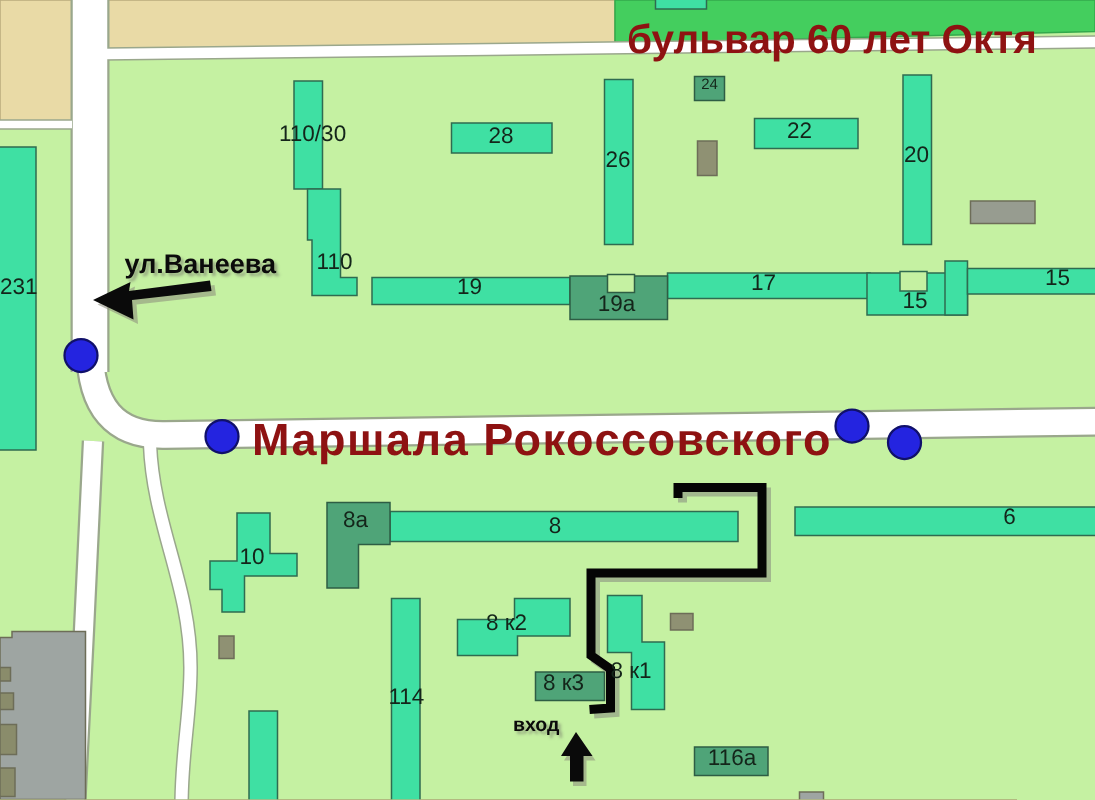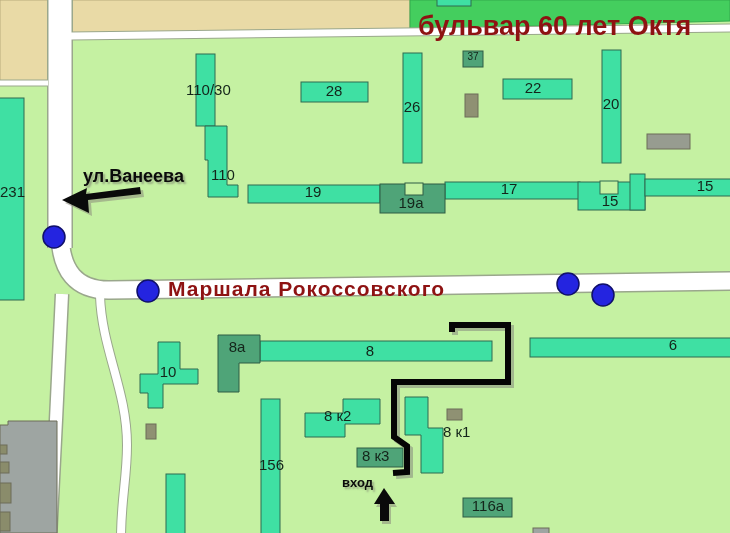--- a/index.html
+++ b/index.html
@@ -111,41 +111,41 @@
       <circle cx="54" cy="237" r="11"></circle>
       <circle cx="148" cy="291" r="11"></circle>
       <circle cx="568" cy="284" r="11"></circle>
       <circle cx="603" cy="295" r="11"></circle>
     </g>
   </svg>
 
   <div class="labels">
 
     <div class="street-red" style="left:418px;top:11px;font-size:27px;">бульвар 60 лет Октя</div>
-    <div class="street-red" style="left:168px;top:277px;font-size:21px;letter-spacing:1px;">Маршала Рокоссовского</div>
+    <div class="street-red" style="left:168px;top:277px;font-size:30px;letter-spacing:1px;">Маршала Рокоссовского</div>
     <div class="black-label" style="left:83px;top:166px;font-size:18px;">ул.Ванеева</div>
     <div class="black-label" style="left:342px;top:475px;font-size:13px;">вход</div>
 
     <div class="blabel center" style="left:0px;top:186px;width:20px;">231</div>
     <div class="blabel" style="left:186px;top:84px;">110/30</div>
     <div class="blabel center" style="left:209px;top:169px;width:28px;">110</div>
     <div class="blabel center" style="left:322px;top:85px;width:24px;">28</div>
     <div class="blabel center" style="left:402px;top:101px;width:20px;">26</div>
-    <div class="blabel center" style="left:463px;top:51px;width:20px;font-size:10px;">37</div>
+    <div class="blabel center" style="left:463px;top:51px;width:20px;font-size:10px;">24</div>
     <div class="blabel center" style="left:520px;top:82px;width:26px;">22</div>
     <div class="blabel center" style="left:600px;top:98px;width:22px;text-align:center;">20</div>
     <div class="blabel center" style="left:301px;top:186px;width:24px;">19</div>
     <div class="blabel center" style="left:395px;top:197px;width:32px;">19а</div>
     <div class="blabel center" style="left:497px;top:183px;width:24px;">17</div>
     <div class="blabel center" style="left:597px;top:195px;width:26px;">15</div>
     <div class="blabel center" style="left:693px;top:180px;width:24px;">15</div>
     <div class="blabel center" style="left:225px;top:341px;width:24px;">8а</div>
     <div class="blabel center" style="left:362px;top:345px;width:16px;">8</div>
     <div class="blabel center" style="left:665px;top:339px;width:16px;">6</div>
     <div class="blabel center" style="left:156px;top:366px;width:24px;">10</div>
     <div class="blabel" style="left:324px;top:410px;">8 к2</div>
-    <div class="blabel" style="left:407px;top:426px;margin-left:36px;">8 к1</div>
+    <div class="blabel" style="left:407px;top:442px;">8 к1</div>
     <div class="blabel" style="left:362px;top:450px;">8 к3</div>
-    <div class="blabel" style="left:259px;top:459px;">156</div>
+    <div class="blabel" style="left:259px;top:459px;">114</div>
     <div class="blabel center" style="left:468px;top:500px;width:40px;text-align:center;">116а</div>
   </div>
 
 </div>
 
 </body></html>

